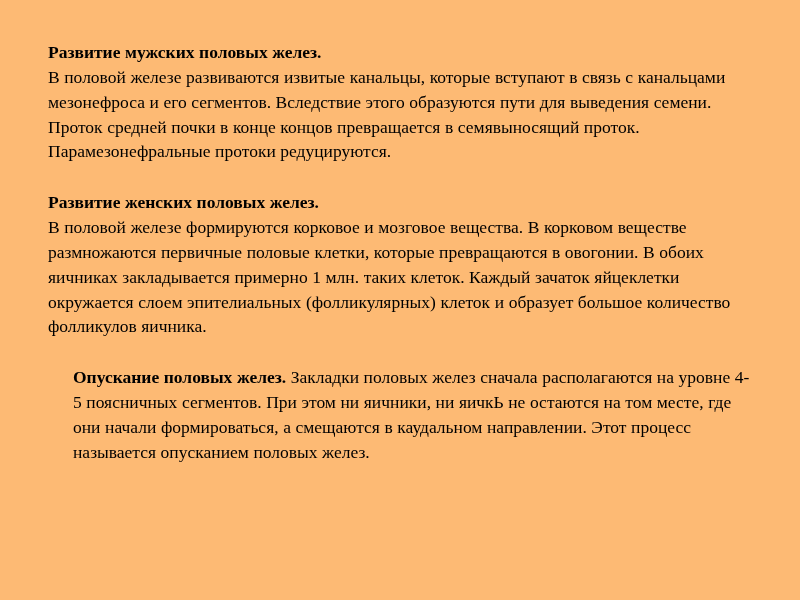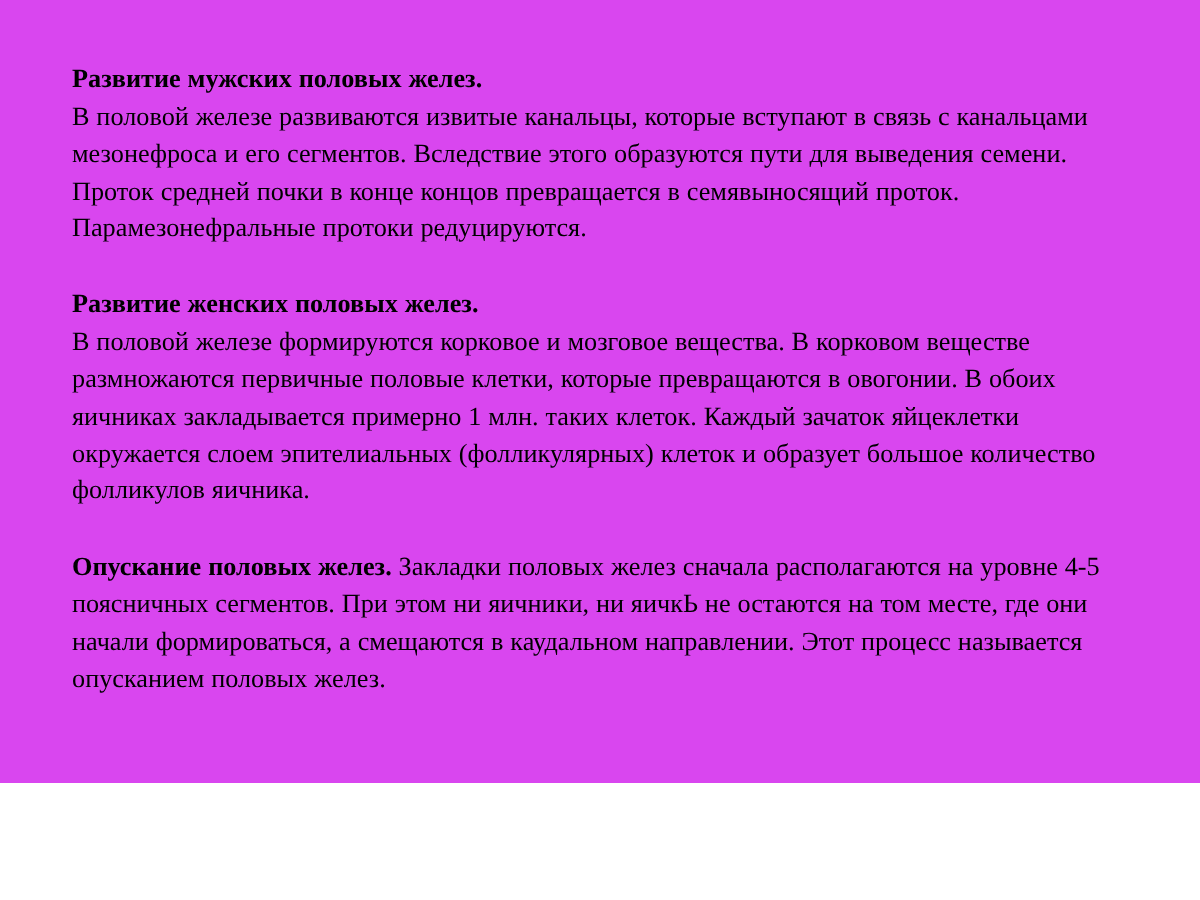--- a/index.html
+++ b/index.html
@@ -10,33 +10,34 @@
     width: 800px;
     height: 600px;
     background: #ffffff;
     font-family: "Liberation Serif", serif;
     color: #000000;
     overflow: hidden;
   }
   .slide {
     box-sizing: border-box;
     width: 800px;
-    height: 522px;
+    height: 600px;
     padding: 40px 48px 20px 48px;
-    background: #d946ef;
+    background: #fdba74;
   }
   .content {
     width: 706px;
     margin: 0 auto;
   }
   .block {
     margin: 0 0 26px 0;
   }
   .block:last-child {
     margin-bottom: 0;
+    margin-left: 25px;
   }
   p.para {
     margin: 0;
     font-size: 17.5px;
     line-height: 1.42;
     text-align: left;
     word-spacing: 0.2px;
   }
   .heading {
     font-weight: bold;

